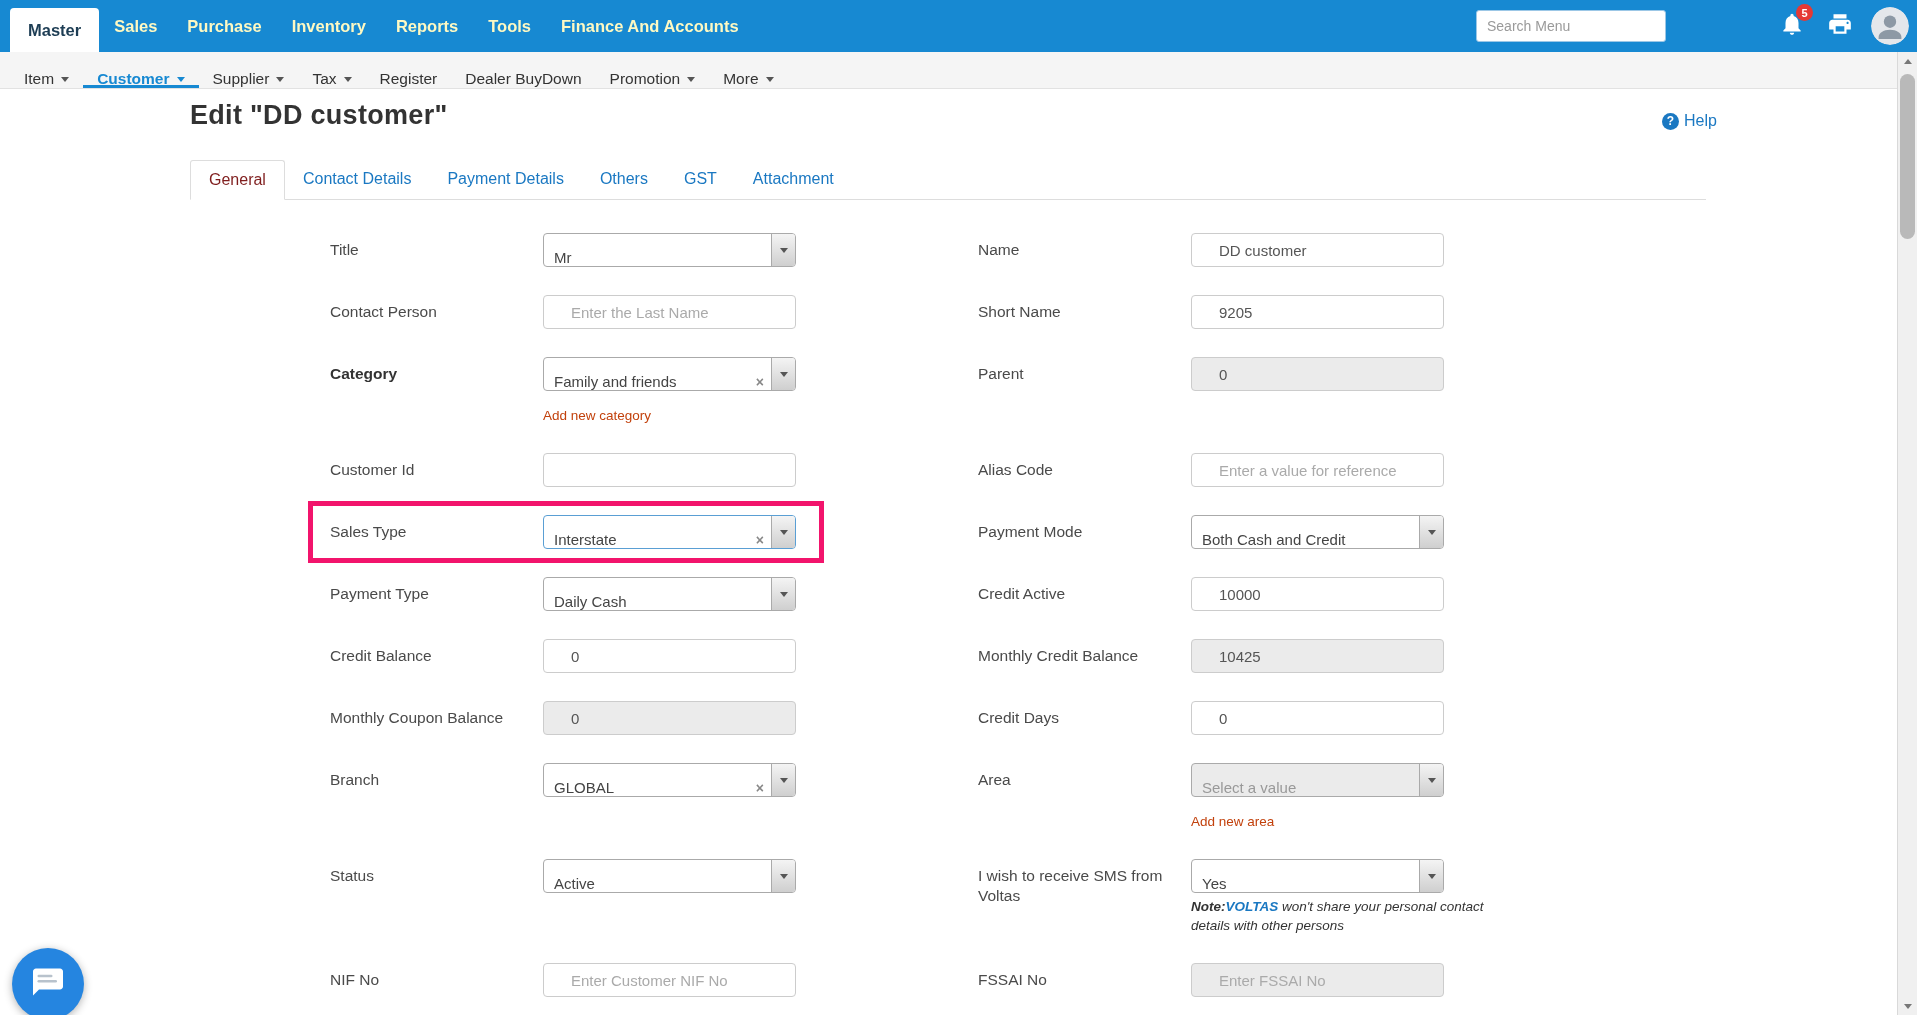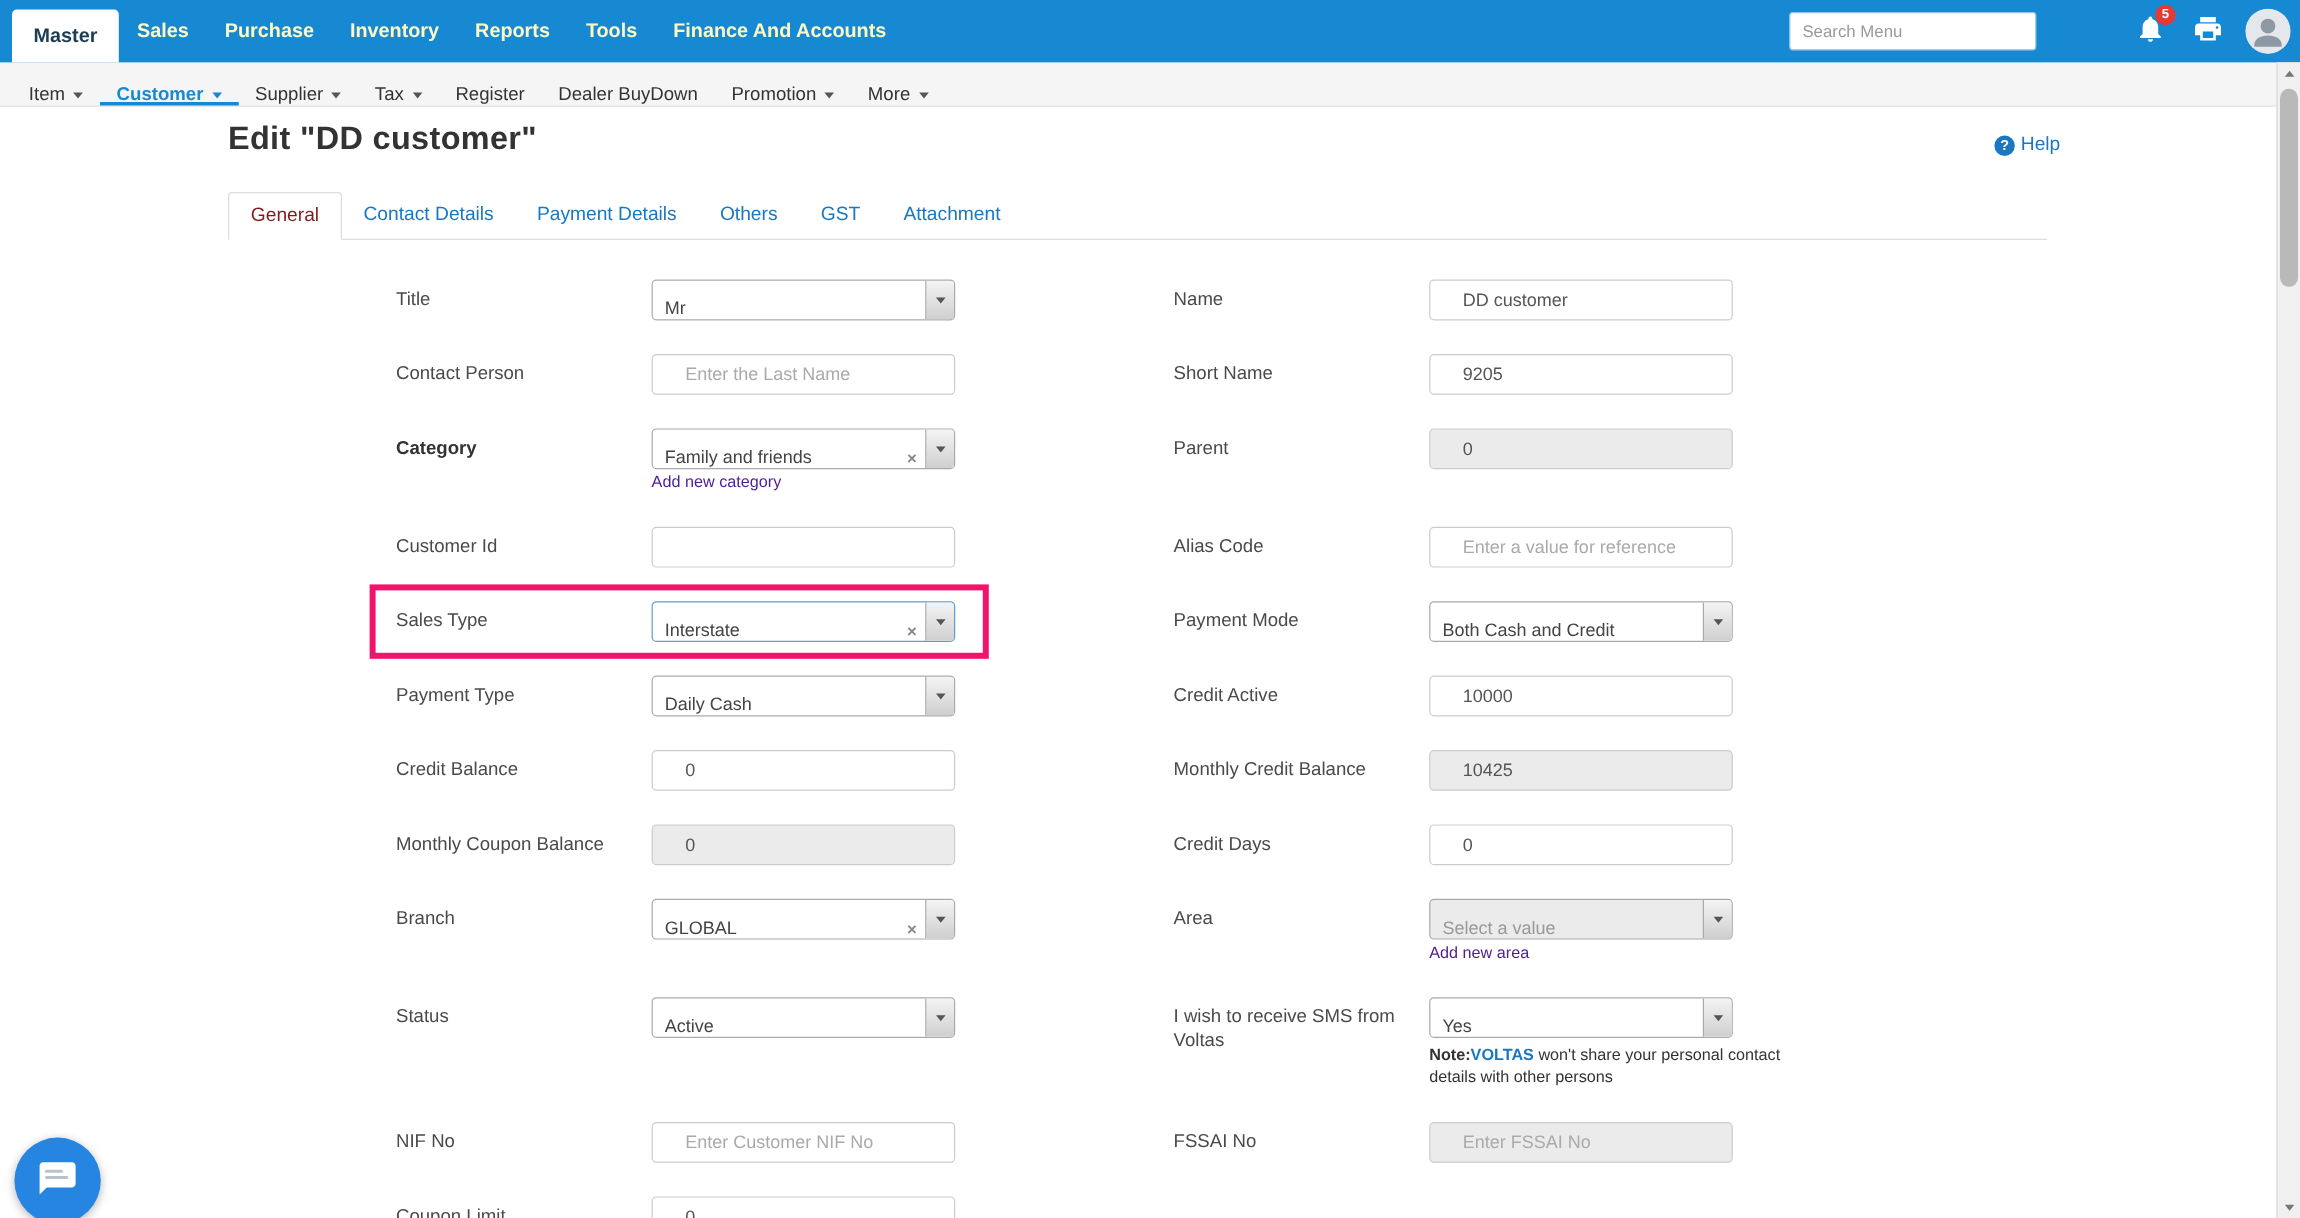--- a/index.html
+++ b/index.html
@@ -8,22 +8,22 @@
 
   
   .topnav { position:absolute; top:0; left:0; width:1917px; height:52px;
             background:#1789d2; display:flex; align-items:center; padding-left:10px; z-index:20; }
   .topnav-items { display:flex; align-items:center; height:100%; }
   .topnav-item { color:#fef9c3; font-weight:bold; font-size:16.5px; padding:0 15px;
                  height:52px; line-height:52px; cursor:pointer; white-space:nowrap; }
   .topnav-item.active { background:#fff; color:#1d3d54; height:44px; line-height:44px;
                         margin-top:8px; border-radius:4px 4px 0 0; padding:0 18px; }
   .topnav-right { margin-left:auto; display:flex; align-items:center; padding-right:8px; }
-  .search { width:206px; height:32px; border:1px solid #9cc7e6; border-radius:3px;
-            padding:0 10px; font-size:14px; color:#ef4444; margin-right:60px; outline:none; }
+  .search { width:190px; height:32px; border:1px solid #9cc7e6; border-radius:3px;
+            padding:0 10px; font-size:14px; color:#ef4444; margin-right:91px; outline:none; }
   .search::placeholder { color:#9a9a9a; }
   .icon-btn { position:relative; margin-left:22px; cursor:pointer; display:flex; align-items:center; }
   .badge { position:absolute; top:-7px; right:-8px; min-width:17px; height:17px; border-radius:50%;
            background:#e53935; color:#fff; font-size:11px; font-weight:bold;
            display:flex; align-items:center; justify-content:center; padding:0 3px; }
   .avatar { width:38px; height:38px; border-radius:50%; overflow:hidden; margin-left:18px; cursor:pointer; }
 
   
   .subnav { position:absolute; top:52px; left:0; width:1897px; height:37px; background:#f5f5f5;
             border-bottom:1px solid #e2e2e2; display:flex; align-items:flex-end; padding-left:10px; z-index:15; }
@@ -67,23 +67,23 @@
         background:#fff; display:flex; align-items:flex-end; cursor:pointer; overflow:hidden; }
   .dd-text { flex:1; padding-left:10px; font-size:15px; color:#444; white-space:nowrap; overflow:hidden; }
   .dd-clear { color:#888; font-weight:bold; font-size:14px; padding:0 7px; cursor:pointer; }
   .dd-arrow { width:24px; align-self:stretch; border-left:1px solid #aaa;
               background:linear-gradient(#f4f4f4,#cfcfcf); display:flex; align-items:center;
               justify-content:center; }
   .dd.focused { border-color:#5a9fd4; }
   .dd.disabled { background:#ebebeb; }
   .dd.disabled .dd-text { color:#999; }
 
-  .mini-link { display:block; margin-top:2px; font-size:13.5px; color:#4c1d95; line-height:18px;
+  .mini-link { display:block; margin-top:16px; font-size:13.5px; color:#c2410c; line-height:18px;
                text-decoration:none; cursor:pointer; }
-  .note { margin-top:4px; width:330px; font-size:13.5px; color:#333;
+  .note { margin-top:4px; width:330px; font-size:13.5px; font-style:italic; color:#333;
           line-height:19px; }
   .note-prefix { font-weight:bold; }
   .note-brand { color:#1a78c2; font-weight:bold; }
 
   .hl { position:absolute; left:-22px; top:-14px; width:516px; height:62px;
         border:5px solid #f2146c; pointer-events:none; z-index:5; }
 
   
   .scrollbar { position:absolute; top:52px; right:0; width:20px; height:963px; background:#f0f0f0;
                border-left:1px solid #d9d9d9; z-index:30; }

